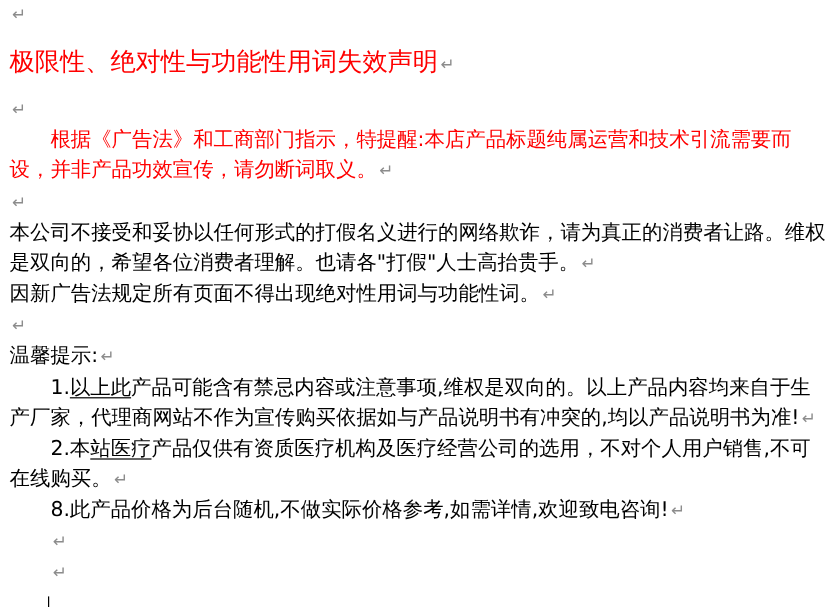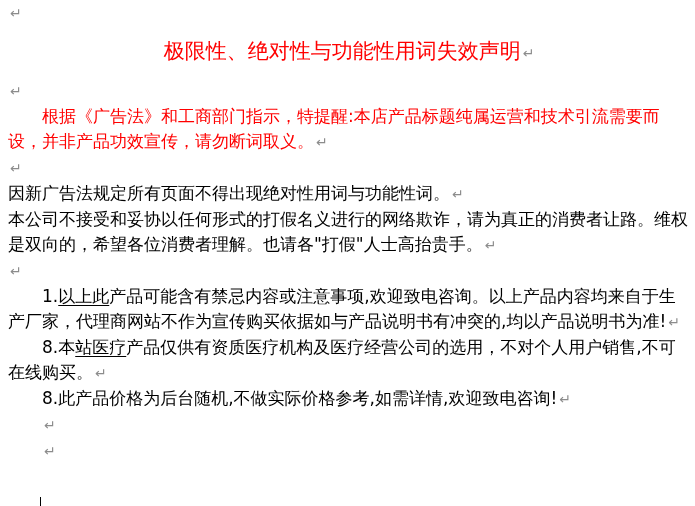--- a/index.html
+++ b/index.html
@@ -27,21 +27,20 @@
   .indent { text-indent: 2em; }
   .pilcrow {
     color: #8c8c8c;
     font-size: 14px;
     font-family: "DejaVu Sans", sans-serif;
     padding-left: 2px;
     text-decoration: none;
   }
   .title-line {
     line-height: 50px;
-    text-align: center;
     color: #ff0000;
     font-size: 21px;
   }
   .red-para {
     color: #ff0000;
   }
   .grammar {
     text-decoration-line: underline;
     text-decoration-style: double;
     text-decoration-color: #2e75b6;
@@ -66,30 +65,31 @@
   <div class="empty-line"><span class="pilcrow">↵</span></div>
 
   <div class="title-line"><span>极限性、绝对性与功能性用词失效声明</span><span class="pilcrow">↵</span></div>
 
   <div class="empty-line"><span class="pilcrow">↵</span></div>
 
   <div class="red-para indent"><span>根据《广告法》和工商部门指示，特提醒:本店产品标题纯属运营和技术引流需要而设，并非产品功效宣传，请勿断词取义。</span><span class="pilcrow">↵</span></div>
 
   <div class="empty-line"><span class="pilcrow">↵</span></div>
 
+  <div><span>本公司不接受和妥协以任何形式的打假名义进行的网络欺诈，请为真正的消费者让路。维权是双向的，希望各位消费者理解。也请各"打假"人士高抬贵手。</span><span class="pilcrow">↵</span></div>
+
   <div><span>因新广告法规定所有页面不得出现绝对性用词与功能性词。</span><span class="pilcrow">↵</span></div>
-
-  <div><span>本公司不接受和妥协以任何形式的打假名义进行的网络欺诈，请为真正的消费者让路。维权是双向的，希望各位消费者理解。也请各"打假"人士高抬贵手。</span><span class="pilcrow">↵</span></div>
 
   <div class="empty-line"><span class="pilcrow">↵</span></div>
 
+  <div><span>温馨提示:</span><span class="pilcrow">↵</span></div>
 
-  <div class="indent"><span>1.</span><span class="grammar">以上此</span><span>产品可能含有禁忌内容或注意事项,欢迎致电咨询。以上产品内容均来自于生产厂家，代理商网站不作为宣传购买依据如与产品说明书有冲突的,均以产品说明书为准!</span><span class="pilcrow">↵</span></div>
+  <div class="indent"><span>1.</span><span class="grammar">以上此</span><span>产品可能含有禁忌内容或注意事项,维权是双向的。以上产品内容均来自于生产厂家，代理商网站不作为宣传购买依据如与产品说明书有冲突的,均以产品说明书为准!</span><span class="pilcrow">↵</span></div>
 
-  <div class="indent"><span>8.本</span><span class="grammar">站医疗</span><span>产品仅供有资质医疗机构及医疗经营公司的选用，不对个人用户销售,不可在线购买。</span><span class="pilcrow">↵</span></div>
+  <div class="indent"><span>2.本</span><span class="grammar">站医疗</span><span>产品仅供有资质医疗机构及医疗经营公司的选用，不对个人用户销售,不可在线购买。</span><span class="pilcrow">↵</span></div>
 
   <div class="indent"><span>8.此产品价格为后台随机,不做实际价格参考,如需详情,欢迎致电咨询!</span><span class="pilcrow">↵</span></div>
 
   <div class="empty-line indent"><span class="pilcrow">↵</span></div>
 
   <div class="empty-line indent"><span class="pilcrow">↵</span></div>
 
   <div class="text-cursor"></div>
 
 </div>

